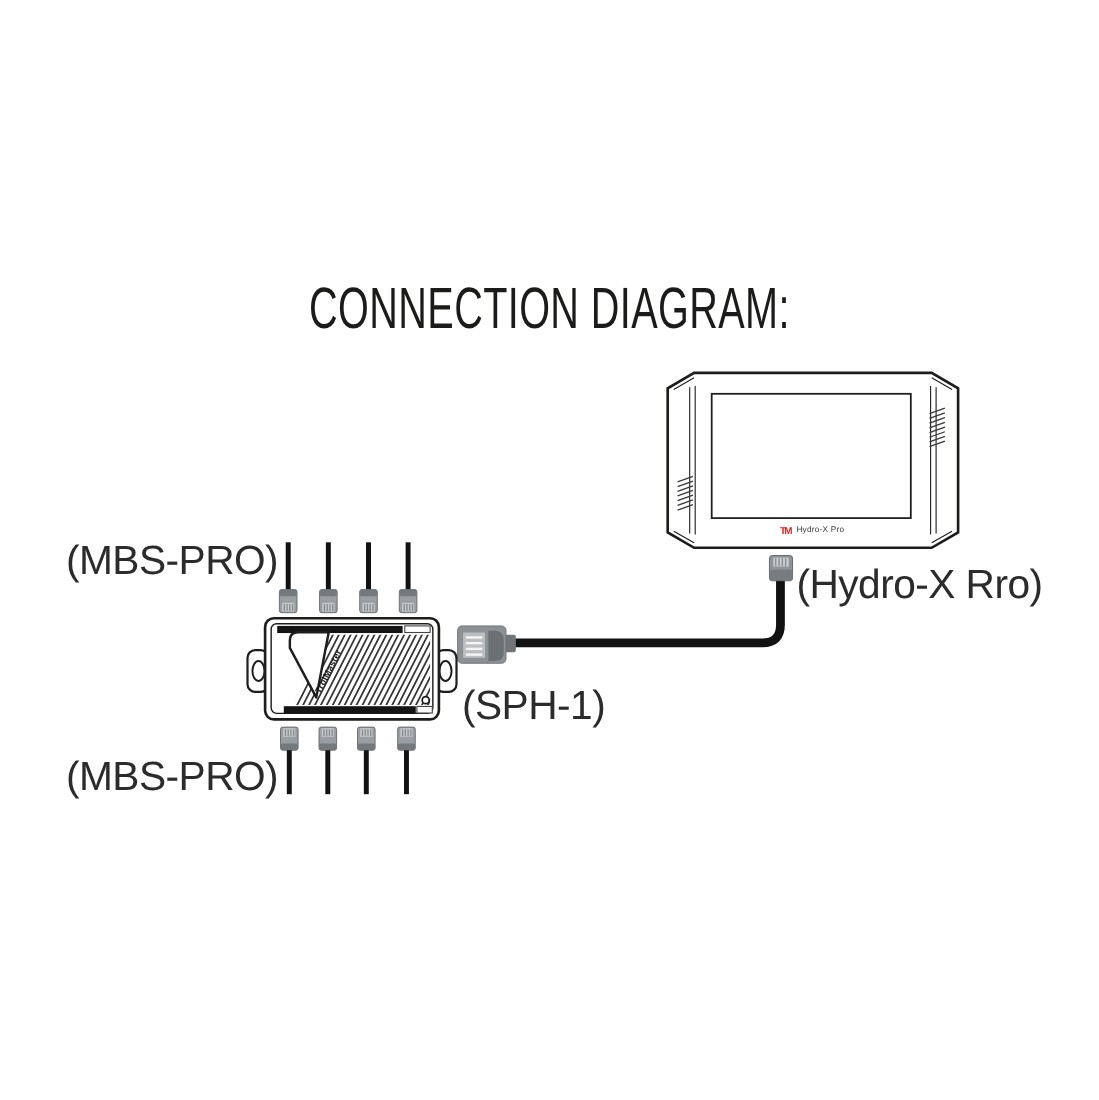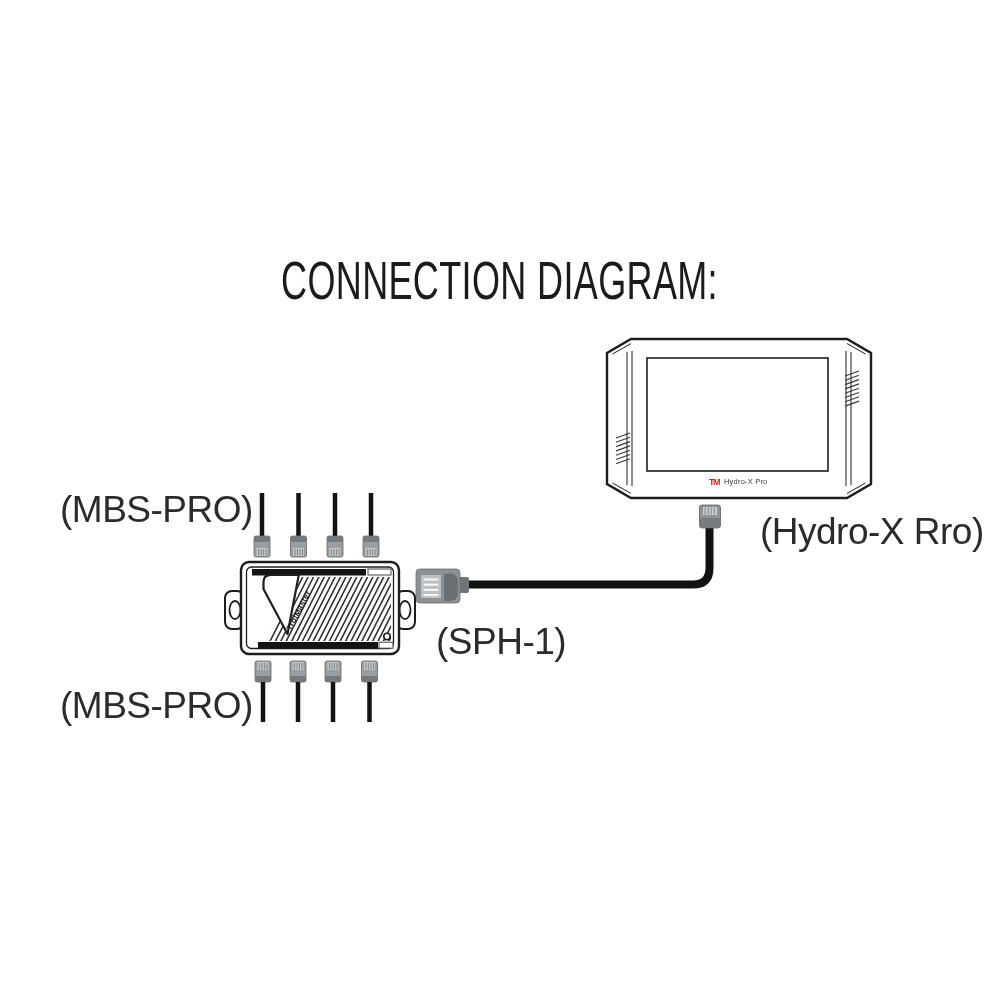--- a/index.html
+++ b/index.html
@@ -10,22 +10,22 @@
   .title{
     position:absolute;top:250px;left:0;width:999px;text-align:center;
     font-size:53px;color:#1b1b19;white-space:nowrap;
     transform:scaleX(0.68);transform-origin:center;letter-spacing:0.5px;
   }
   .label{
     position:absolute;font-size:37px;font-weight:300;color:#2b2b2b;
     white-space:nowrap;letter-spacing:-0.5px;line-height:1.1;
   }
   .lbl-mbs-top{left:60px;top:490px;}
-  .lbl-hydro{left:760px;top:512px;}
-  .lbl-sph{left:420px;top:622px;margin-left:16px;}
+  .lbl-hydro{left:724px;top:512px;}
+  .lbl-sph{left:420px;top:622px;}
   .lbl-mbs-bottom{left:60px;top:686px;}
   svg{position:absolute;top:0;left:0;}
   .oline{stroke:#1d1d1b;fill:#ffffff;}
   .thin{stroke:#1d1d1b;fill:none;}
   .cable{stroke:#121212;fill:none;}
 </style>
 </head>
 <body>
 
 <div class="title">CONNECTION DIAGRAM:</div>

